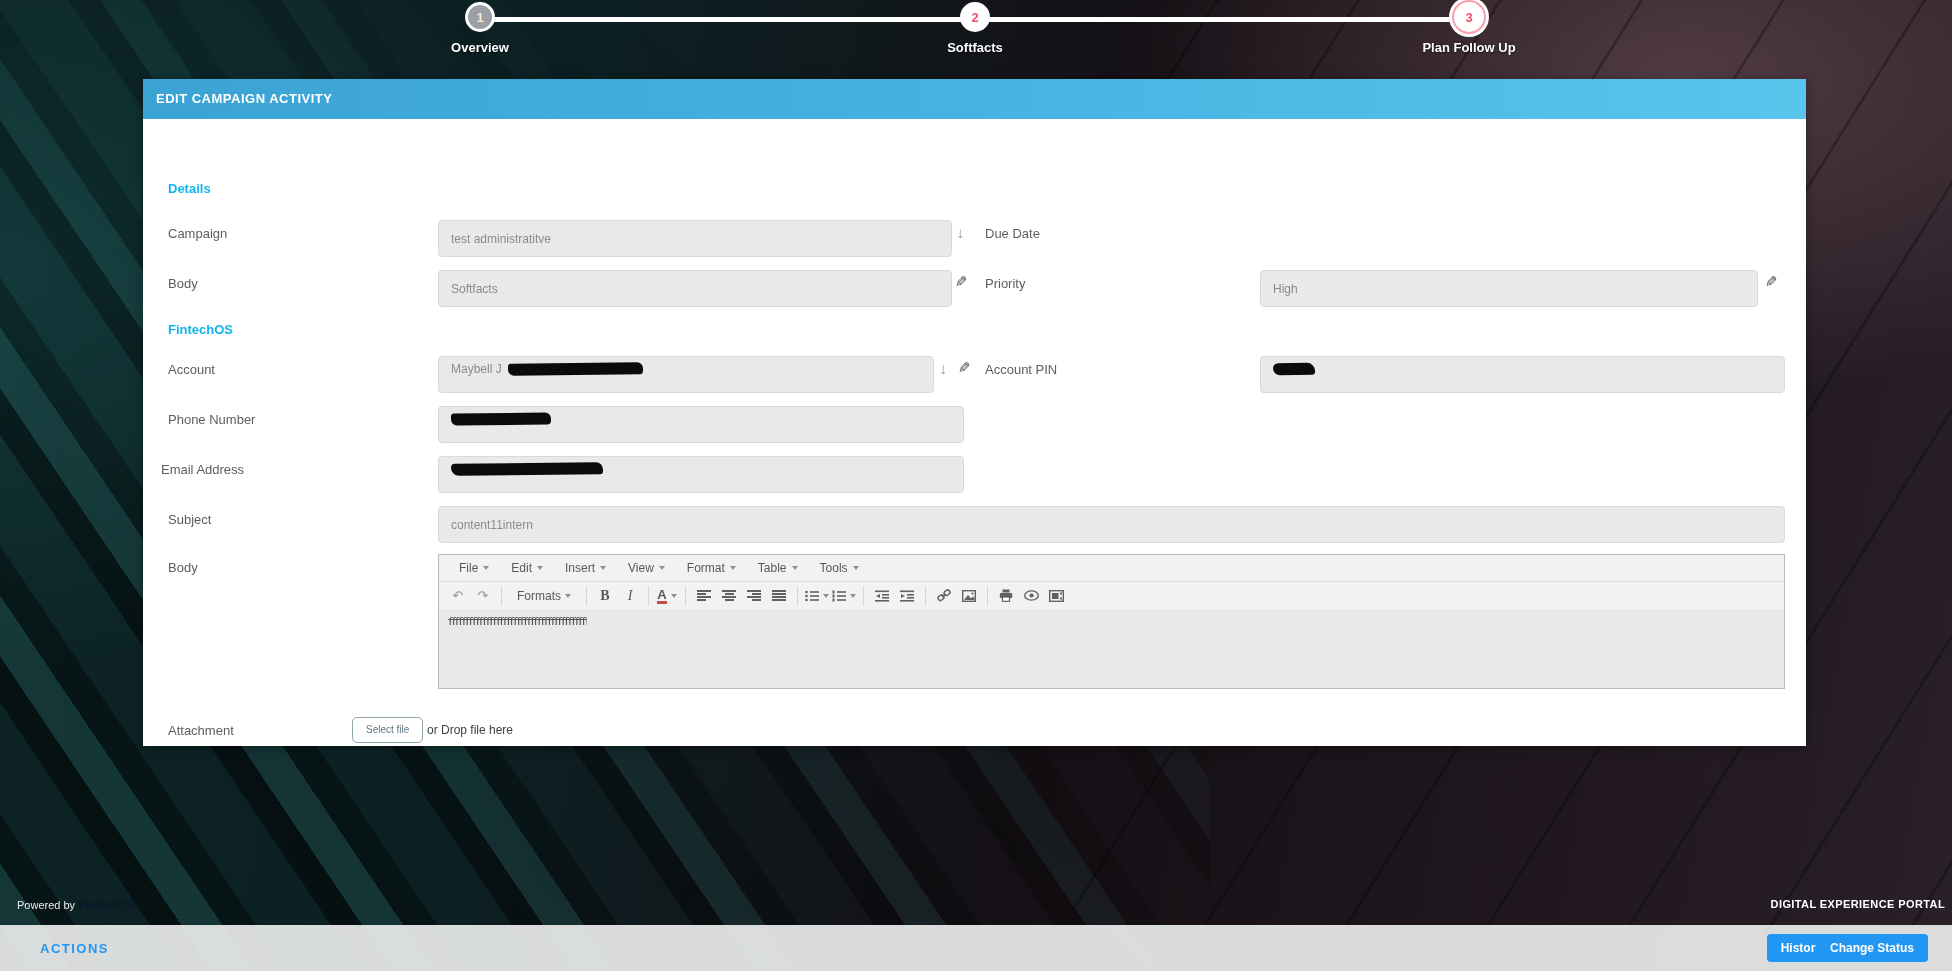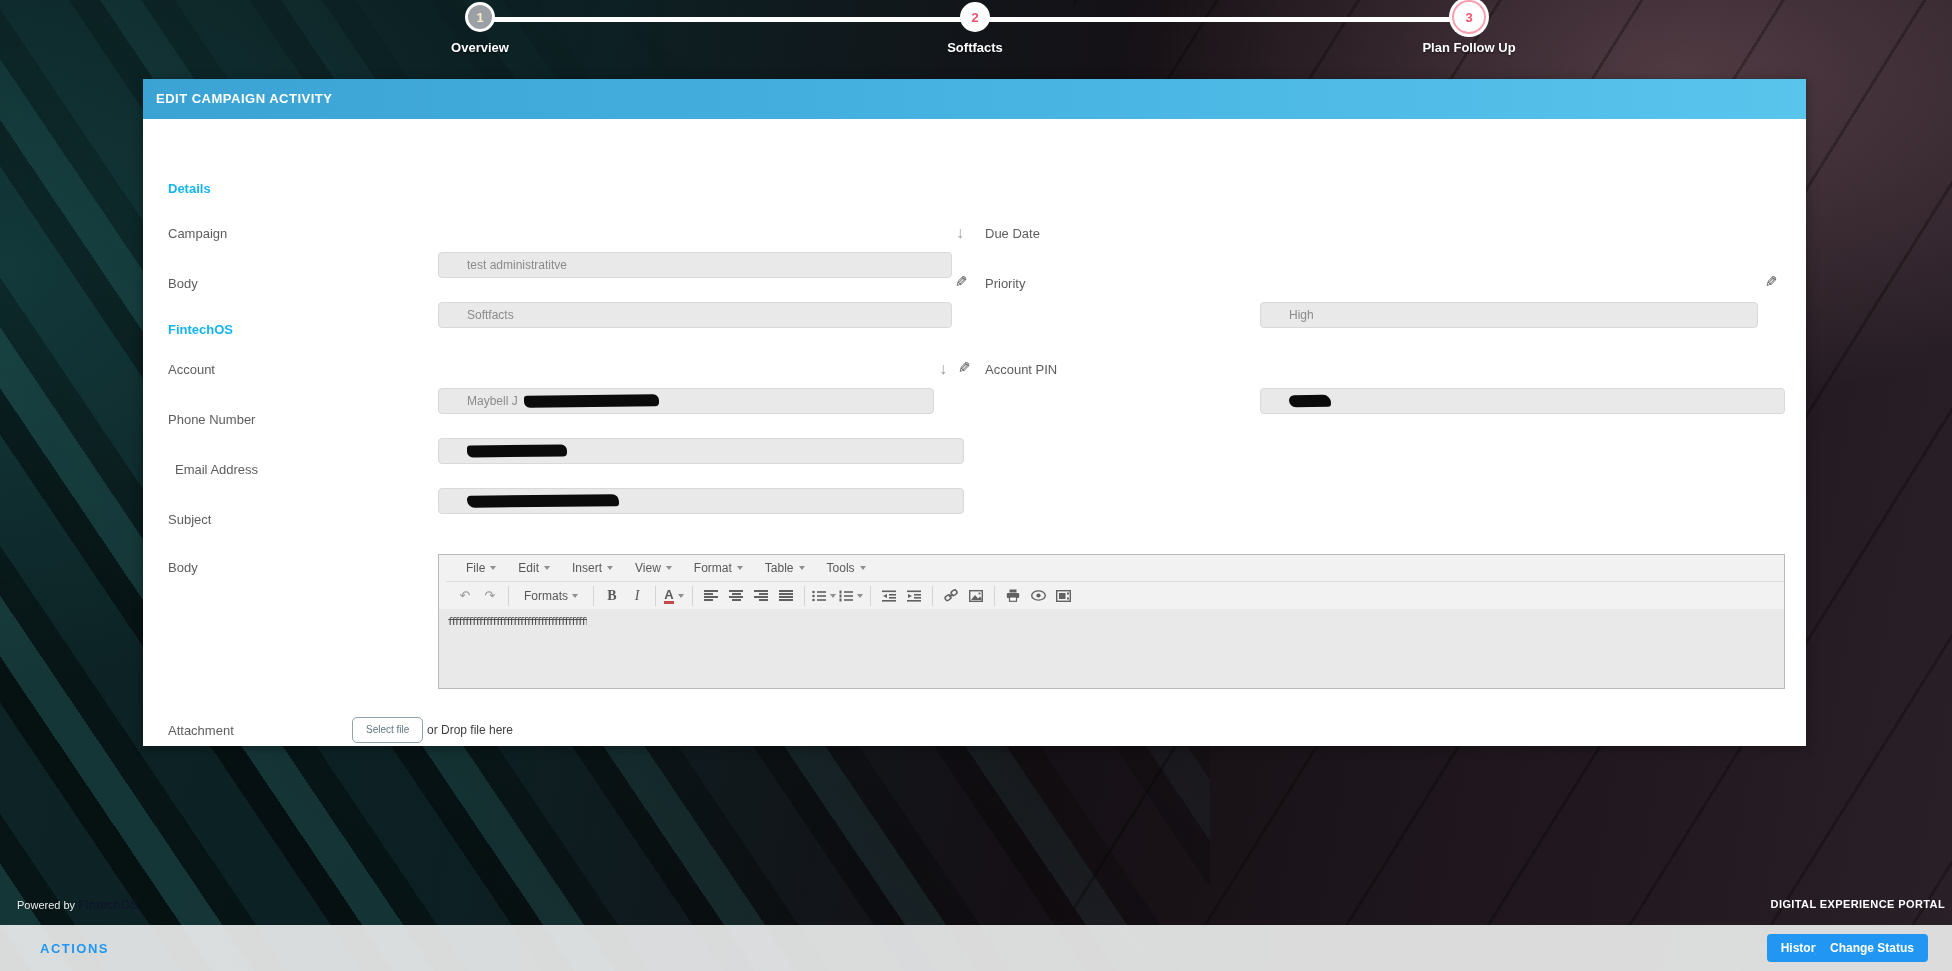--- a/index.html
+++ b/index.html
@@ -49,33 +49,33 @@
   .panel-header{
     position:absolute;left:0;top:0;width:100%;height:40px;
     background:linear-gradient(90deg,#3ba3d4 0%,#45b1e0 45%,#59c4ec 100%);
     color:#fff;font-size:13px;font-weight:bold;letter-spacing:.5px;
     line-height:40px;box-sizing:border-box;padding-left:13px;
   }
   .panel-body{position:absolute;left:0;top:40px;right:0;bottom:0;}
   .section-heading{position:absolute;left:25px;color:#14b4ef;font-size:13px;font-weight:bold;}
   .lbl{position:absolute;color:#5d5d5d;font-size:13px;white-space:nowrap;}
   .field,.field-input{
-    position:absolute;height:26px;background:#e9e9e9;border:1px solid #d9d9d9;border-radius:4px;
-    color:#8b8b8b;font-size:12px;line-height:24px;padding:0 28px;box-sizing:border-box;
-    font-family:"Liberation Sans",sans-serif;white-space:nowrap;overflow:hidden;margin-top:32px;
+    position:absolute;height:37px;background:#e9e9e9;border:1px solid #d9d9d9;border-radius:4px;
+    color:#8b8b8b;font-size:12px;line-height:24px;padding:0 12px;box-sizing:border-box;
+    font-family:"Liberation Sans",sans-serif;white-space:nowrap;overflow:hidden;
   }
   input.field-input{outline:none;}
   .arrow-down{position:absolute;color:#9e9e9e;font-size:16px;line-height:16px;cursor:pointer;}
   .pencil{position:absolute;color:#4a4a4a;font-size:15px;line-height:15px;cursor:pointer;transform:scaleX(-1);}
   .redact{display:inline-block;background:#0b0b0b;height:12px;vertical-align:middle;
     border-radius:3px 6px 4px 6px;transform:rotate(-.6deg);margin-top:-2px;}
 
   
   .editor{position:absolute;left:295px;top:435px;width:1347px;height:135px;
-    border:1px solid #b9b9b9;background:#f2f2f2;box-sizing:border-box;padding-left:7px;}
+    border:1px solid #b9b9b9;background:#f2f2f2;box-sizing:border-box;}
   .mce-menubar{height:26px;border-bottom:1px solid #dcdcdc;display:flex;align-items:center;
     padding-left:10px;gap:2px;}
   .menu-item{display:inline-flex;align-items:center;gap:5px;color:#595959;font-size:12px;
     padding:0 10px;height:22px;cursor:pointer;}
   .caret{width:0;height:0;border-left:3px solid transparent;border-right:3px solid transparent;
     border-top:4px solid #8f8f8f;display:inline-block;}
   .mce-toolbar{height:27px;border-bottom:1px solid #dcdcdc;display:flex;align-items:center;
     padding-left:8px;gap:3px;}
   .tbtn{display:inline-flex;align-items:center;justify-content:center;gap:4px;min-width:22px;height:22px;
     color:#595959;font-size:13px;cursor:pointer;border-radius:2px;}
@@ -189,26 +189,27 @@
     <div class="lbl" style="left:842px;top:243px">Account PIN</div>
     <div class="field" style="left:1117px;top:237px;width:525px">
       <span class="redact" style="width:42px;border-radius:5px 8px 3px 7px"></span>
     </div>
 
     <div class="lbl" style="left:25px;top:293px">Phone Number</div>
     <div class="field" style="left:295px;top:287px;width:526px">
       <span class="redact" style="width:100px"></span>
     </div>
 
-    <div class="lbl" style="left:32px;top:343px">Email Address</div>
+    <div class="lbl" style="left:18px;top:343px">Email Address</div>
     <div class="field" style="left:295px;top:337px;width:526px">
       <span class="redact" style="width:152px;border-radius:4px 7px 3px 8px"></span>
     </div>
 
     <div class="lbl" style="left:25px;top:393px">Subject</div>
+    <input class="field-input" style="left: 295px; top: 387px; width: 1347px;" readonly="" value="content11intern">
 
     <div class="lbl" style="left:25px;top:441px">Body</div>
     <div class="editor">
       <div class="mce-menubar">
         <span class="menu-item">
             <span>File</span>
             <i class="caret"></i>
           </span>
         <span class="menu-item">
             <span>Edit</span>

